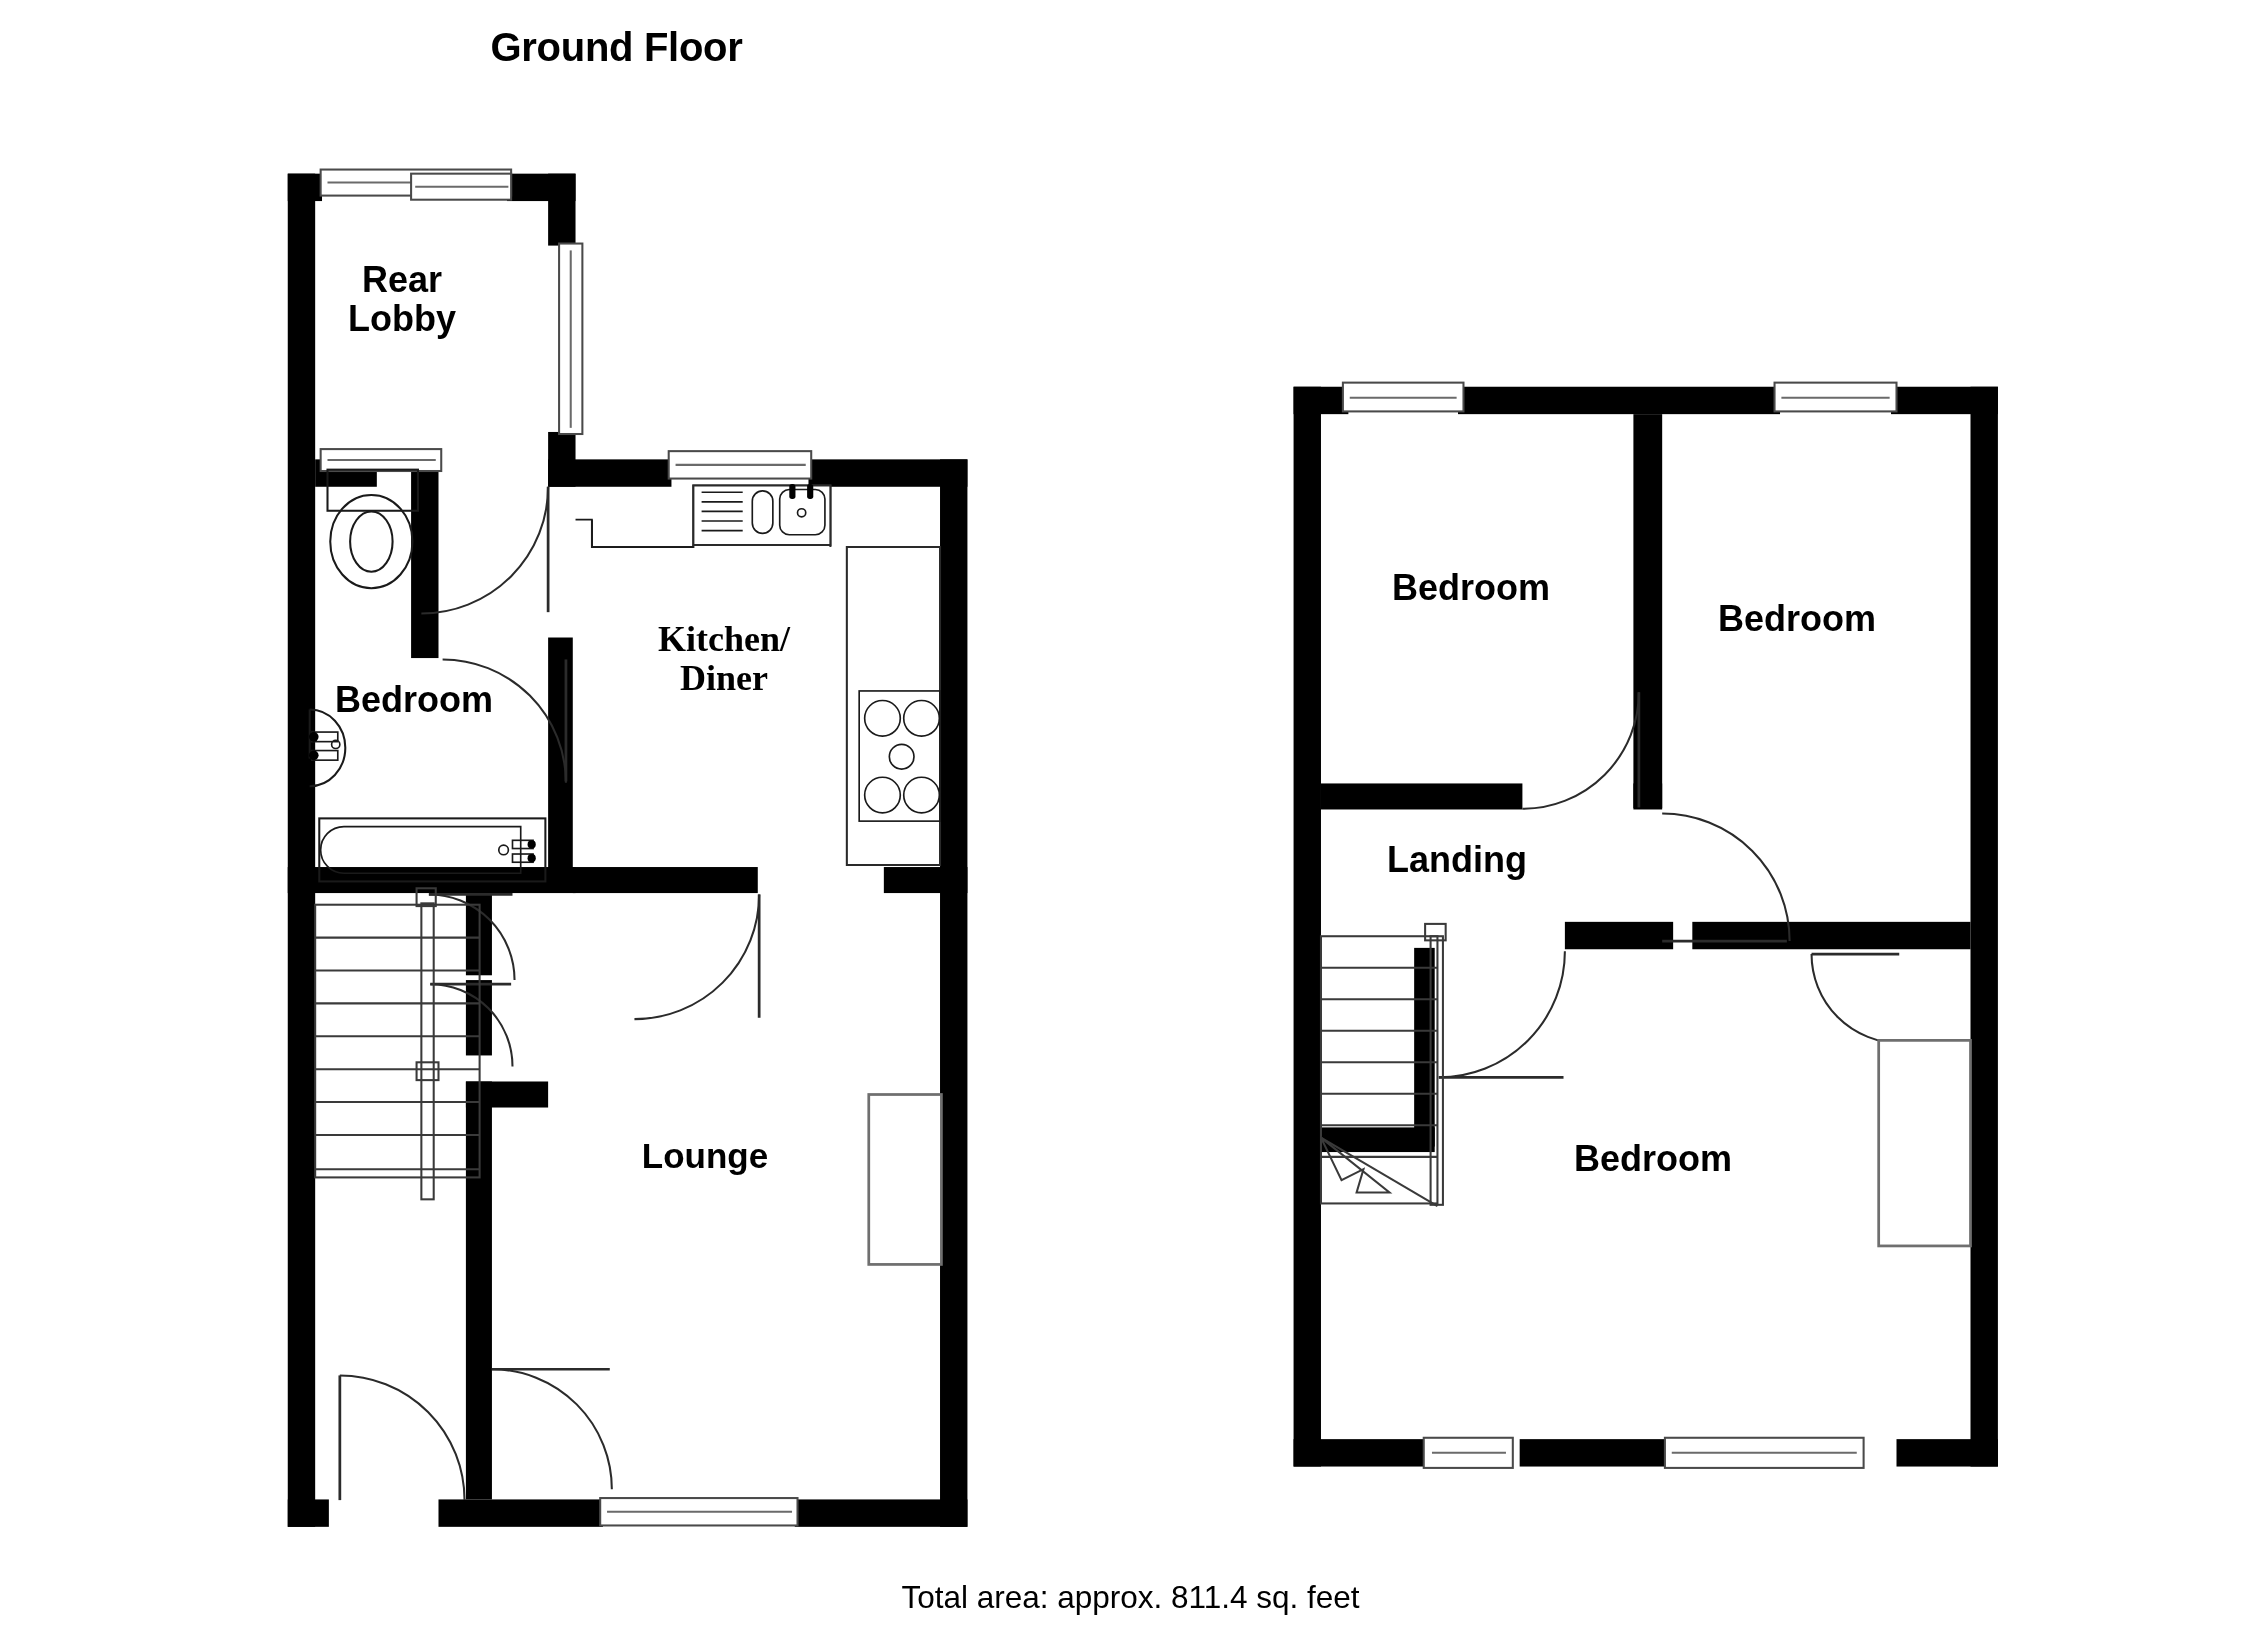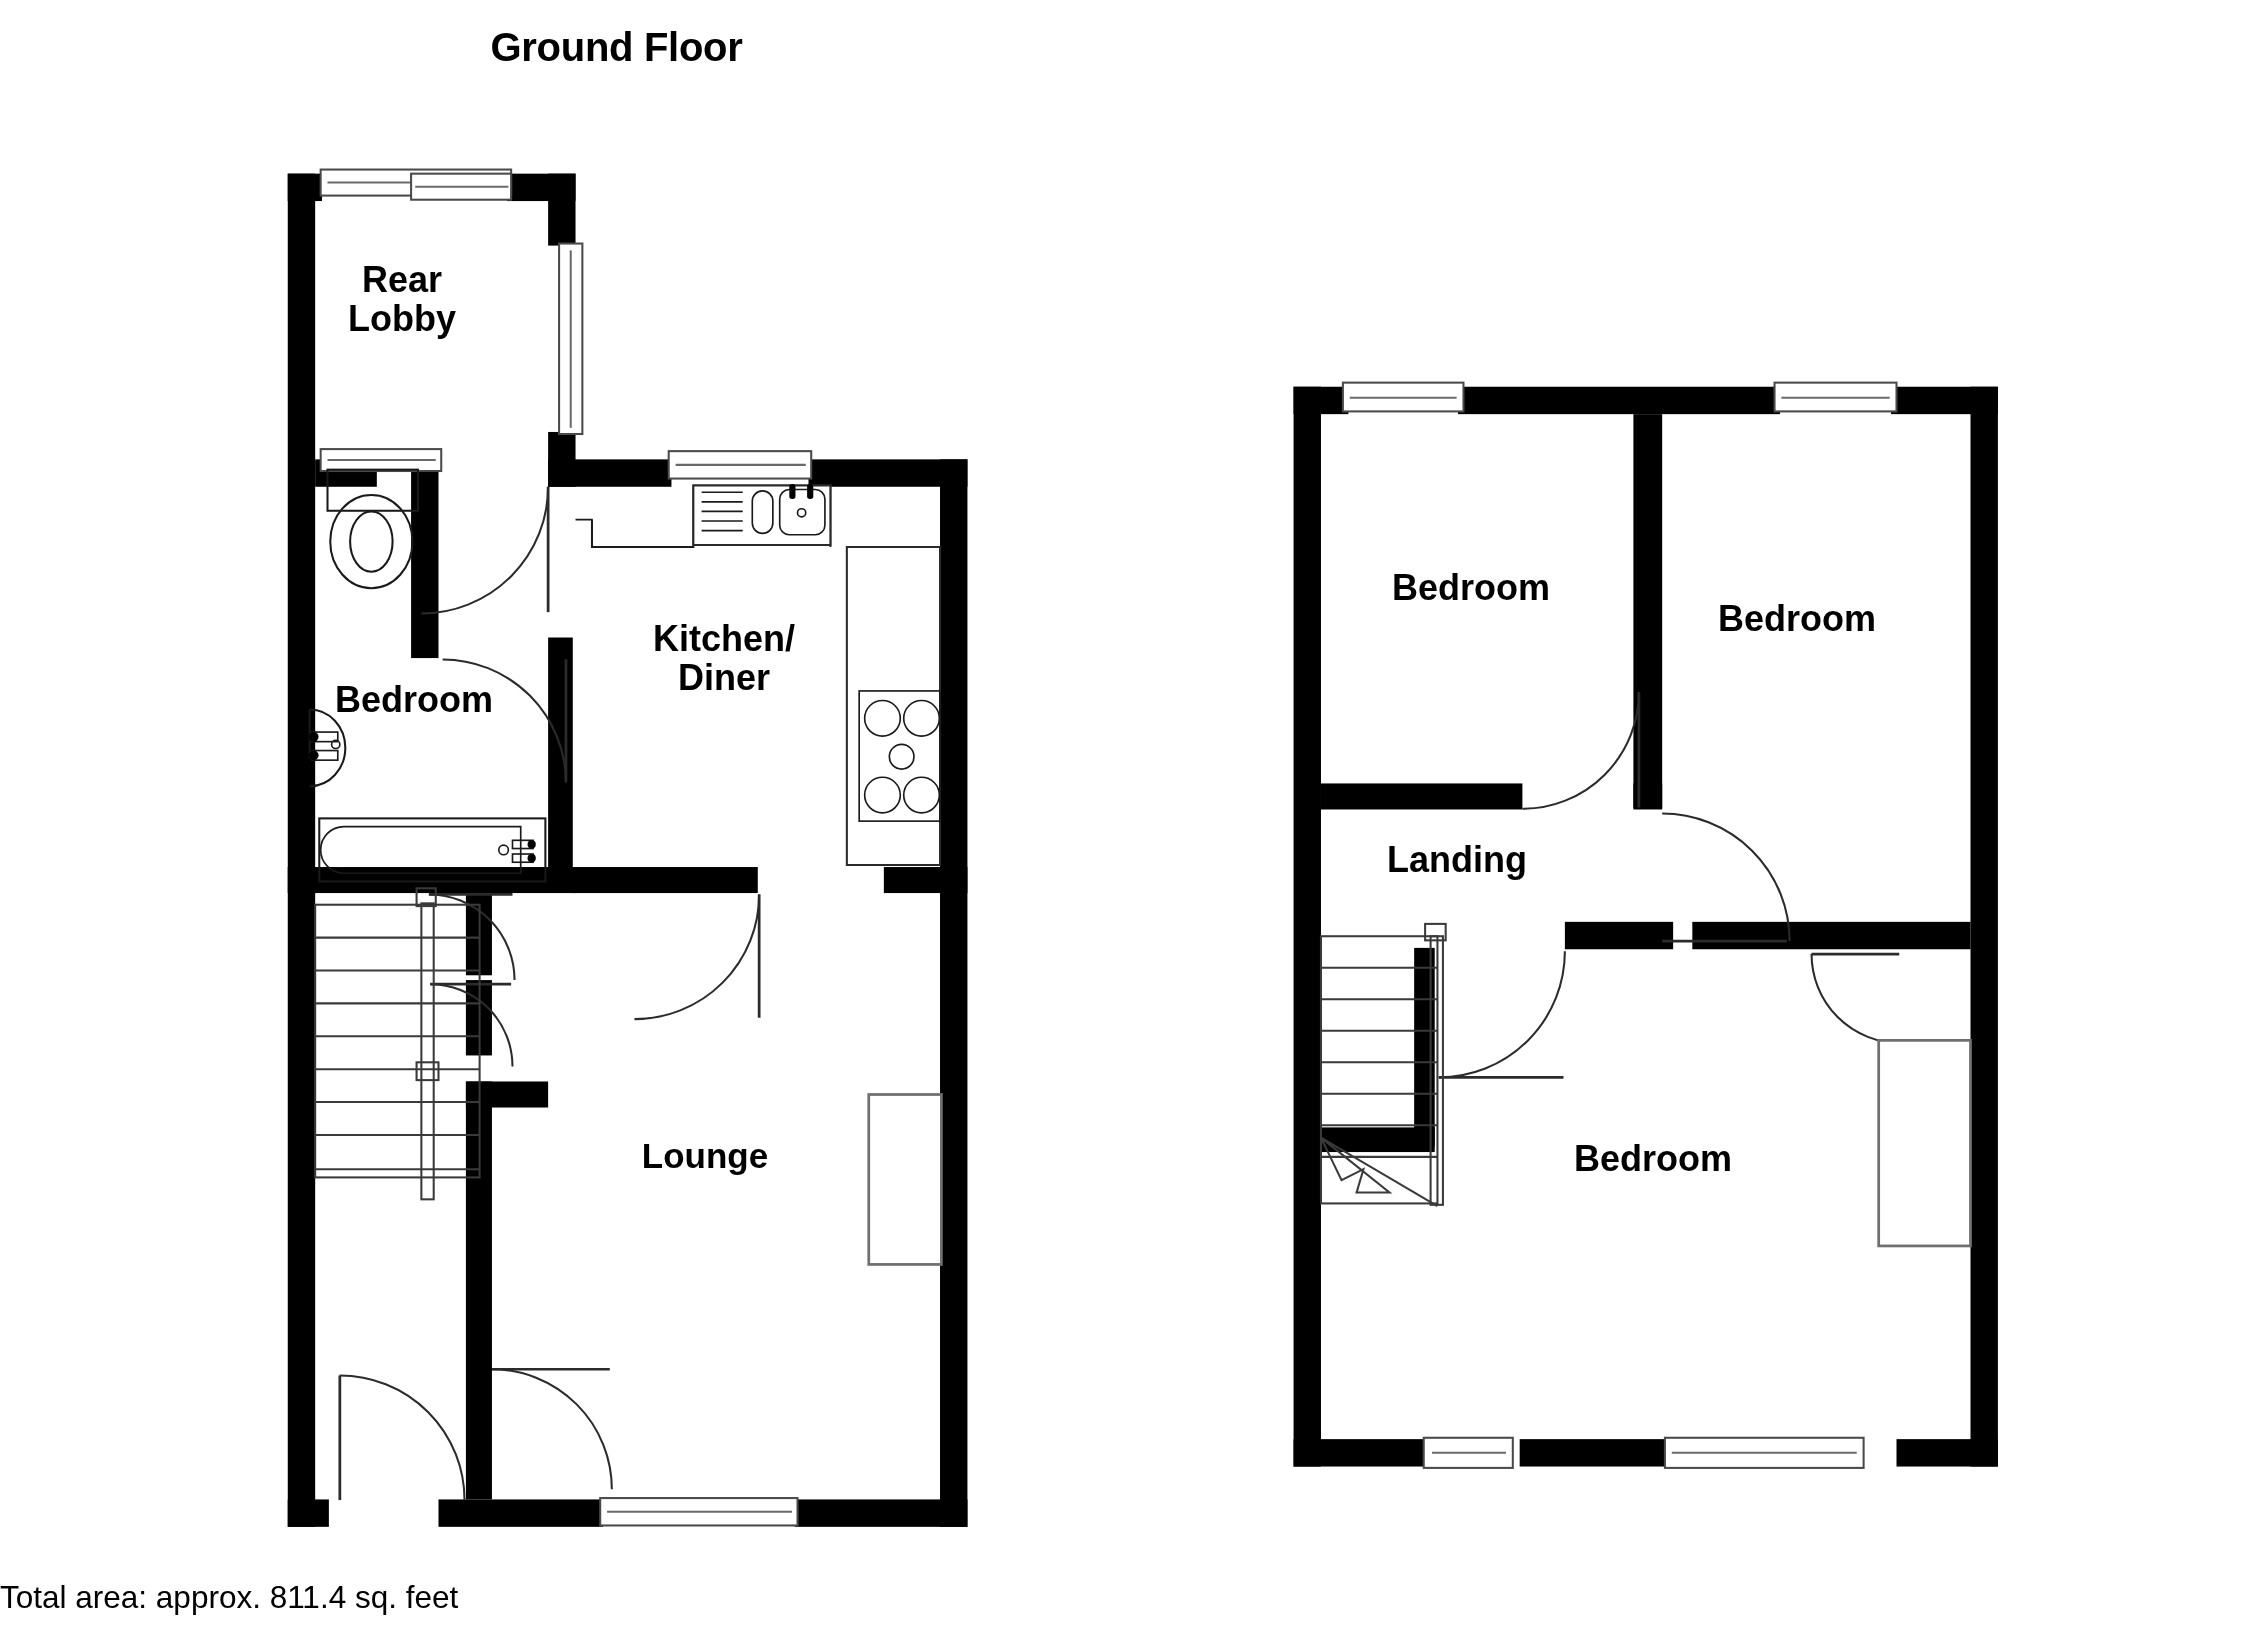--- a/index.html
+++ b/index.html
@@ -46,21 +46,21 @@
     line-height: 1.1;
     margin: 6.9px 0 0 0;
     white-space: nowrap;
   }
 
   #total-area {
     position: absolute;
     left: 0;
     top: 1579px;
     width: 2261px;
-    text-align: left;
+    text-align: center;
     font-size: 31.5px;
     font-weight: normal;
     white-space: nowrap;
   }
 
   
   svg.plan-svg {
     position: absolute;
     left: 0;
     top: 0;
@@ -390,21 +390,21 @@
         <path class="stairline" d="M 1928 1660 L 2028 1740 L 1980 1740 L 1990 1706 L 1958 1722 Z" fill="#ffffff"></path>
         <path class="stairline" d="M 1928 1660 L 2098 1760"></path>
       </g>
 
     </g>
   </svg>
 
   <div class="room-label" style="left:402px; top:300px; font-size:36px;">Rear
 Lobby</div>
   <div class="room-label" style="left:414px; top:700px; font-size:36px;">Bedroom</div>
-  <div class="room-label" style="left:724px; top:659px; font-size:36px;">Kitchen/
+  <div class="room-label" style="left:724px; top:659px; font-size:36px;font-family:Liberation Serif, serif;">Kitchen/
 Diner</div>
   <div class="room-label" style="left:705px; top:1156px; font-size:35px;">Lounge</div>
 
   <div class="room-label" style="left:1471px; top:588px; font-size:36px;">Bedroom</div>
   <div class="room-label" style="left:1797px; top:619px; font-size:36px;">Bedroom</div>
   <div class="room-label" style="left:1457px; top:860px; font-size:36px;">Landing</div>
   <div class="room-label" style="left:1653px; top:1159px; font-size:36px;">Bedroom</div>
 
   <div id="total-area">Total area: approx. 811.4 sq. feet</div>
 

